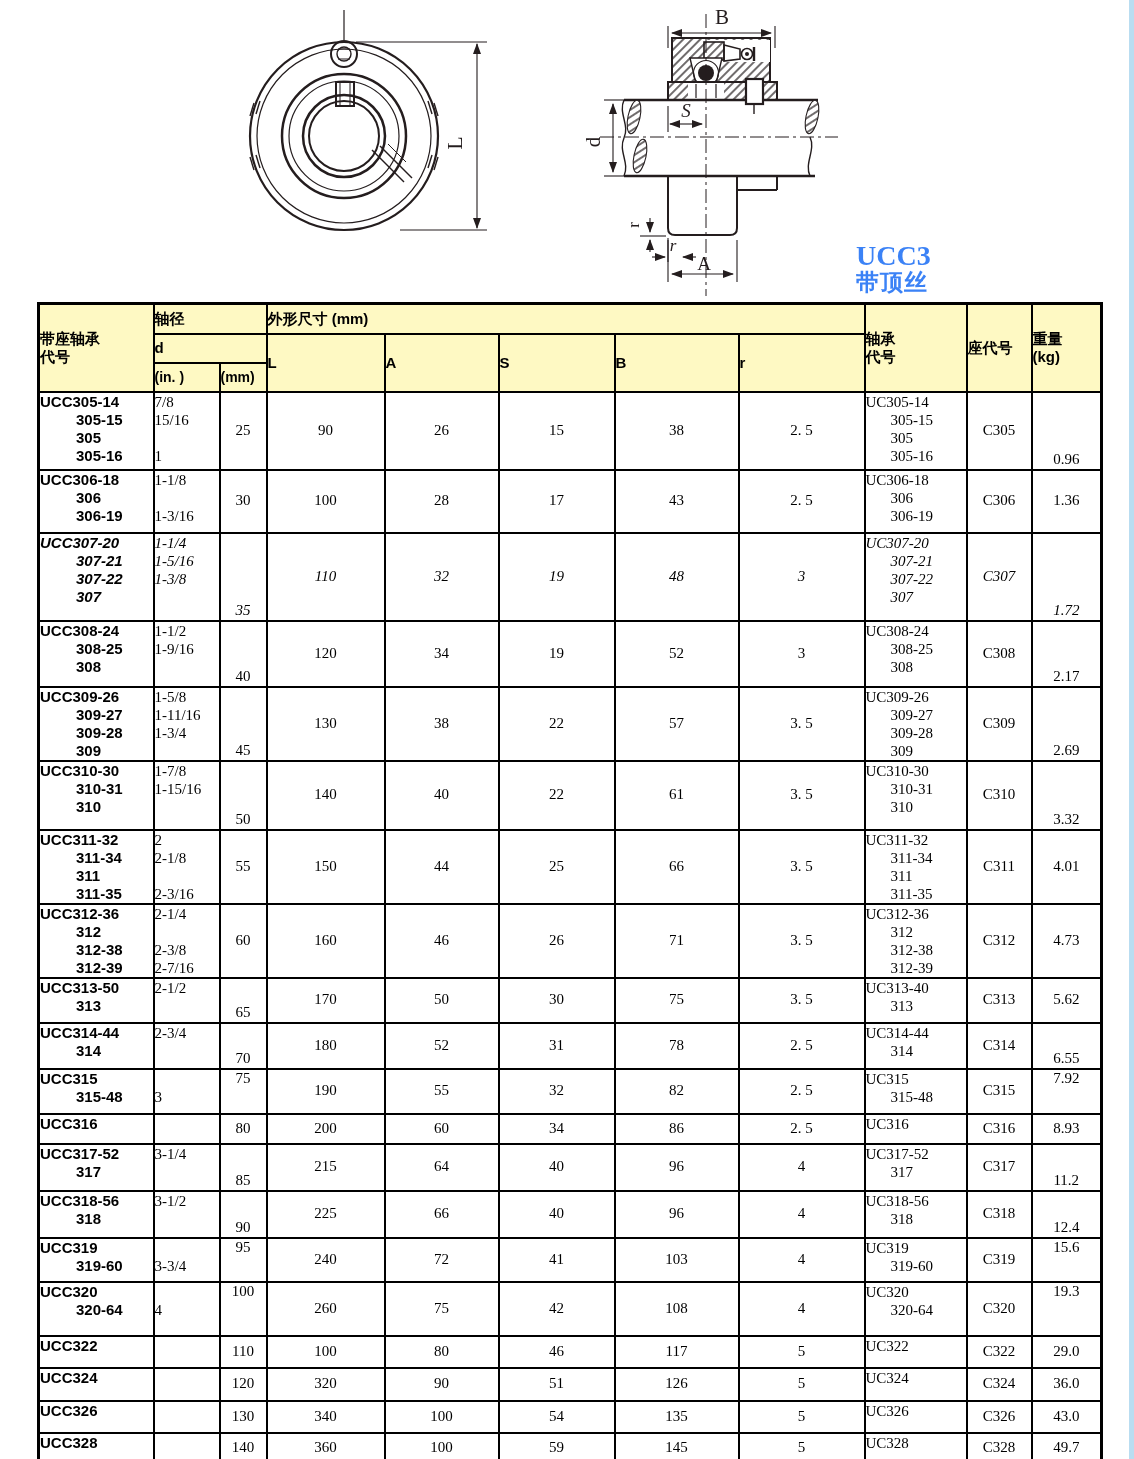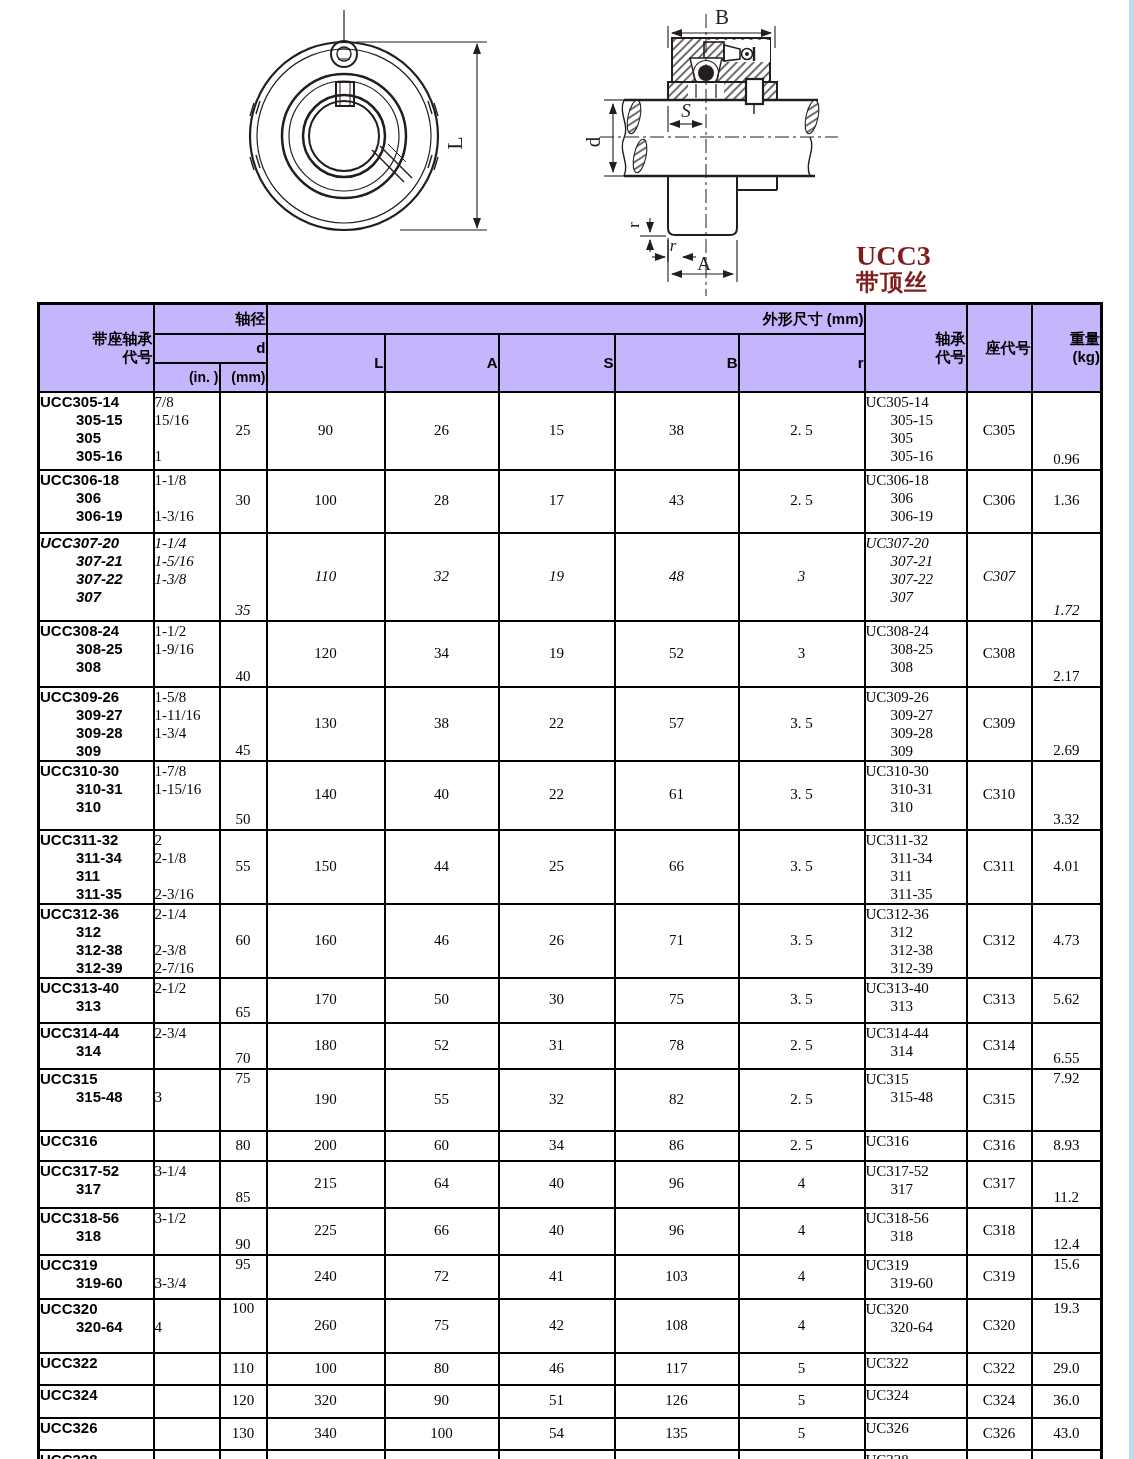--- a/index.html
+++ b/index.html
@@ -3,29 +3,29 @@
 <meta charset="utf-8">
 <style>
   html,body{margin:0;padding:0;background:#fff;}
   .page{position:relative;width:1134px;height:1459px;background:#ffffff;overflow:hidden;
         font-family:"Liberation Sans",sans-serif;color:#000;}
   .edge-strip{position:absolute;right:0;top:0;width:5px;height:100%;background:#b9ddf1;}
 
   
   .drawings{position:absolute;left:0;top:0;width:1134px;height:300px;}
   .draw-svg{position:absolute;left:0;top:0;}
-  .brand{position:absolute;left:856px;top:241px;color:#7f1d1d;line-height:1.05;}
+  .brand{position:absolute;left:856px;top:241px;color:#3b82f6;line-height:1.05;}
   .brand .en{font-family:"Liberation Serif",serif;font-weight:bold;font-size:28px;}
   .brand .zh{font-family:"Liberation Sans",sans-serif;font-weight:bold;font-size:23px;letter-spacing:1px;}
 
   
   table.spec{position:absolute;left:37px;top:302px;width:1063px;border-collapse:collapse;
              table-layout:fixed;border:3px solid #000;}
   table.spec th,table.spec td{border:2px solid #000;padding:0;overflow:hidden;}
-  thead th{background:#c4b5fd;font-weight:bold;font-size:15px;line-height:18px;text-align:right;}
+  thead th{background:#fef9c3;font-weight:bold;font-size:15px;line-height:18px;text-align:left;}
   .hr1{height:30px;}.hr2{height:29px;}.hr3{height:29px;}
   .th-serifsub{font-size:14px;}
   td.cell{font-family:"Liberation Serif",serif;font-size:15px;text-align:center;line-height:17.5px;}
   td.unit-cell{font-family:"Liberation Sans",sans-serif;font-weight:bold;text-align:left;padding-left:13px;font-size:15px;}
   td.in-cell{text-align:left;padding-left:8px;}
   td.bearing-cell{text-align:left;padding-left:9px;}
   .ln{min-height:18px;line-height:18px;white-space:nowrap;}
   .ind{padding-left:36px;}
   .ind2{padding-left:25px;}
   .v-t{vertical-align:top;padding-top:2px;}
@@ -437,21 +437,21 @@
             <div class="ln">UC312-36</div>
             <div class="ln ind2">312</div>
             <div class="ln ind2">312-38</div>
             <div class="ln ind2">312-39</div>
           </td>
           <td class="cell housing-cell v-m">C312</td>
           <td class="cell weight-cell v-m">4.73</td>
         </tr>
         <tr style="height: 45px;">
           <td class="cell unit-cell v-t">
-            <div class="ln">UCC313-40</div>
+            <div class="ln">UCC313-50</div>
             <div class="ln ind">313</div>
           </td>
           <td class="cell in-cell v-t">
             <div class="ln">2-1/2</div>
           </td>
           <td class="cell mm-cell v-b">65</td>
           <td class="cell dim-cell v-m">170</td>
           <td class="cell dim-cell v-m">50</td>
           <td class="cell dim-cell v-m">30</td>
           <td class="cell dim-cell v-m">75</td>
@@ -477,21 +477,21 @@
           <td class="cell dim-cell v-m">31</td>
           <td class="cell dim-cell v-m">78</td>
           <td class="cell dim-cell v-m">2. 5</td>
           <td class="cell bearing-cell v-t">
             <div class="ln">UC314-44</div>
             <div class="ln ind2">314</div>
           </td>
           <td class="cell housing-cell v-m">C314</td>
           <td class="cell weight-cell v-b">6.55</td>
         </tr>
-        <tr style="height: 62px;">
+        <tr style="height: 45px;">
           <td class="cell unit-cell v-t">
             <div class="ln">UCC315</div>
             <div class="ln ind">315-48</div>
           </td>
           <td class="cell in-cell v-t">
             <div class="ln"></div>
             <div class="ln ">3</div>
           </td>
           <td class="cell mm-cell v-t">75</td>
           <td class="cell dim-cell v-m">190</td>

